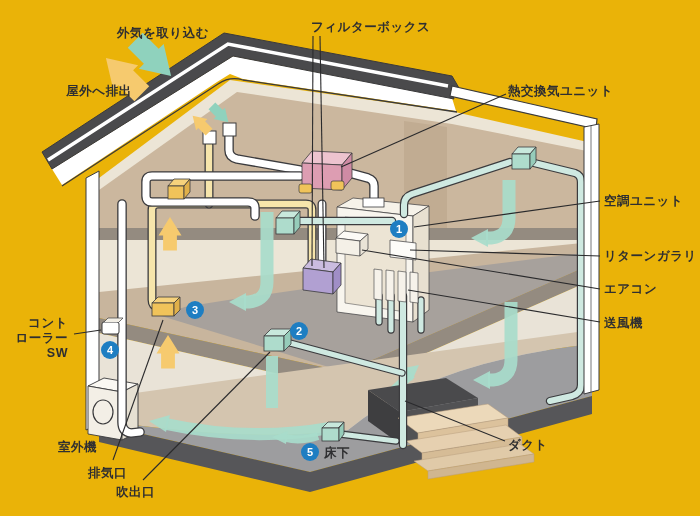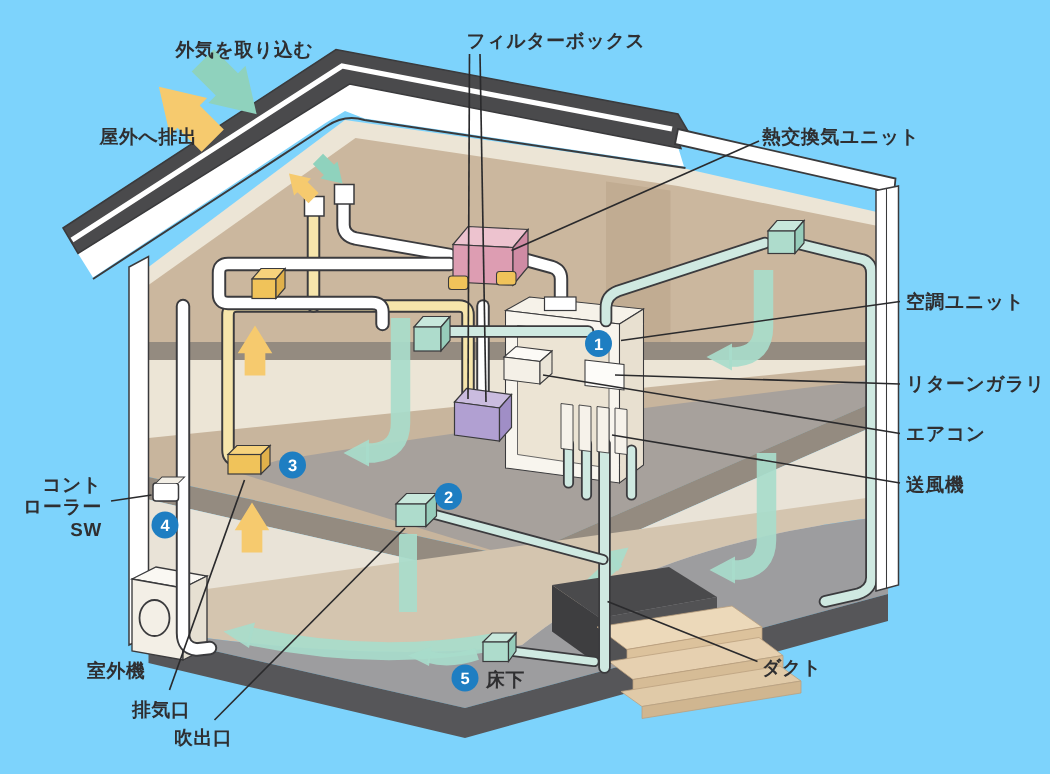--- a/index.html
+++ b/index.html
@@ -1,16 +1,16 @@
 <!DOCTYPE html>
 <html><head>
 <meta charset="utf-8">
 <style>
   html,body{margin:0;padding:0;background:#e8e8ea;}
-  .stage{width:700px;height:516px;position:relative;overflow:hidden;background:#7dd3fc;
+  .stage{width:700px;height:516px;position:relative;overflow:hidden;background:#eab308;
          font-family:"Liberation Sans","DejaVu Sans",sans-serif;}
   svg{display:block;}
   .lbl{font-family:"Liberation Sans","DejaVu Sans",sans-serif;font-size:12.5px;font-weight:700;
        fill:#2f2f31;letter-spacing:.5px;}
   .mnum{font-family:"Liberation Sans","DejaVu Sans",sans-serif;font-size:11px;font-weight:700;
         fill:#ffffff;text-anchor:middle;}
   .po{fill:none;stroke:#3b3b3e;stroke-linecap:round;stroke-linejoin:round;}
   .pw{fill:none;stroke:#ffffff;stroke-linecap:round;stroke-linejoin:round;}
   .py{fill:none;stroke:#f6e5ab;stroke-linecap:round;stroke-linejoin:round;}
   .pt{fill:none;stroke:#cfe9e1;stroke-linecap:round;stroke-linejoin:round;}

